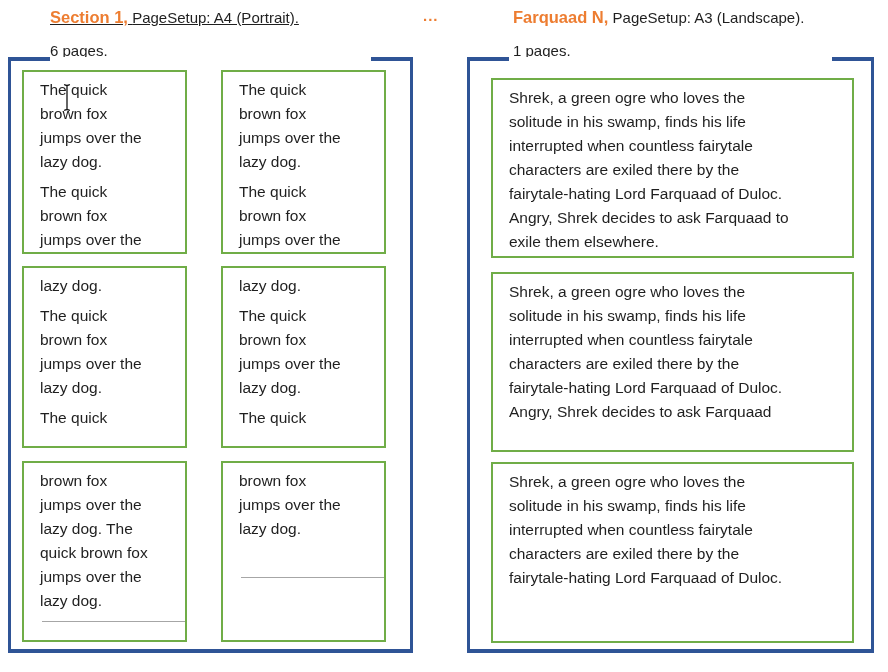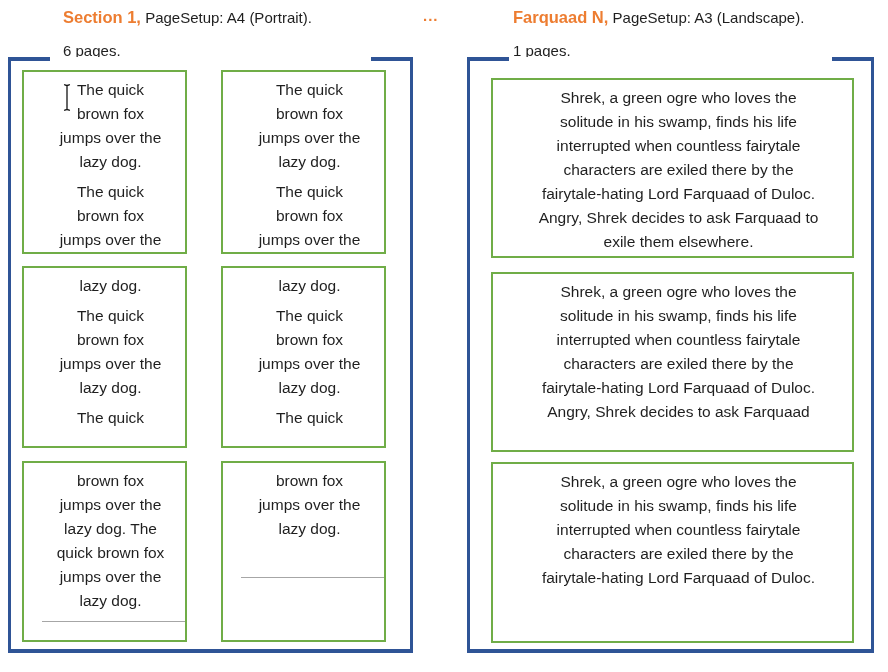--- a/index.html
+++ b/index.html
@@ -3,21 +3,21 @@
 <meta charset="utf-8">
 <style>
   html,body{margin:0;padding:0;background:#ffffff;}
   .canvas{
     position:relative;width:888px;height:672px;overflow:hidden;background:#ffffff;
     font-family:"Liberation Sans", sans-serif;color:#1f1f1f;
   }
 
   
   .hdr{position:absolute;top:5px;font-size:15px;line-height:25px;white-space:nowrap;}
-  .hdr1{left:63px;}
+  .hdr1{left:50px;text-decoration:underline;}
   .hdrN{left:513px;}
   .sec-title{color:#ED7D31;font-weight:bold;font-size:16.5px;}
   .hdr .setup{color:#1f1f1f;}
   .hdr .count{display:block;margin-top:8px;}
   .dots{position:absolute;left:423px;top:3px;color:#ED7D31;font-weight:bold;font-size:15px;line-height:25px;letter-spacing:1px;}
 
   
   .container{
     position:absolute;top:57px;height:596px;box-sizing:border-box;background:#ffffff;
     border-left:3px solid #2F5496;border-right:3px solid #2F5496;border-bottom:4px solid #2F5496;
@@ -26,21 +26,21 @@
     content:"";position:absolute;top:0;height:4px;width:42px;background:#2F5496;
   }
   .container::before{left:-3px;}
   .container::after{right:-3px;}
   #sec1{left:8px;width:405px;}
   #secN{left:455px;width:407px;margin-left:12px;}
 
   
   .page{
     position:absolute;box-sizing:border-box;border:2px solid #70AD47;background:#ffffff;
-    padding:6px 4px 0 16px;font-size:15.5px;line-height:24px;overflow:hidden;text-align:center;
+    padding:6px 4px 0 16px;font-size:15.5px;line-height:24px;overflow:hidden;
   }
   .page p{margin:0 0 6px 0;white-space:pre-line;}
 
   
   .s1{width:165px;}
   .c1{left:11px;}
   .c2{left:210px;}
   .r1{top:13px;height:184px;}
   .r2{top:209px;height:182px;}
   .r3{top:404px;height:181px;}

